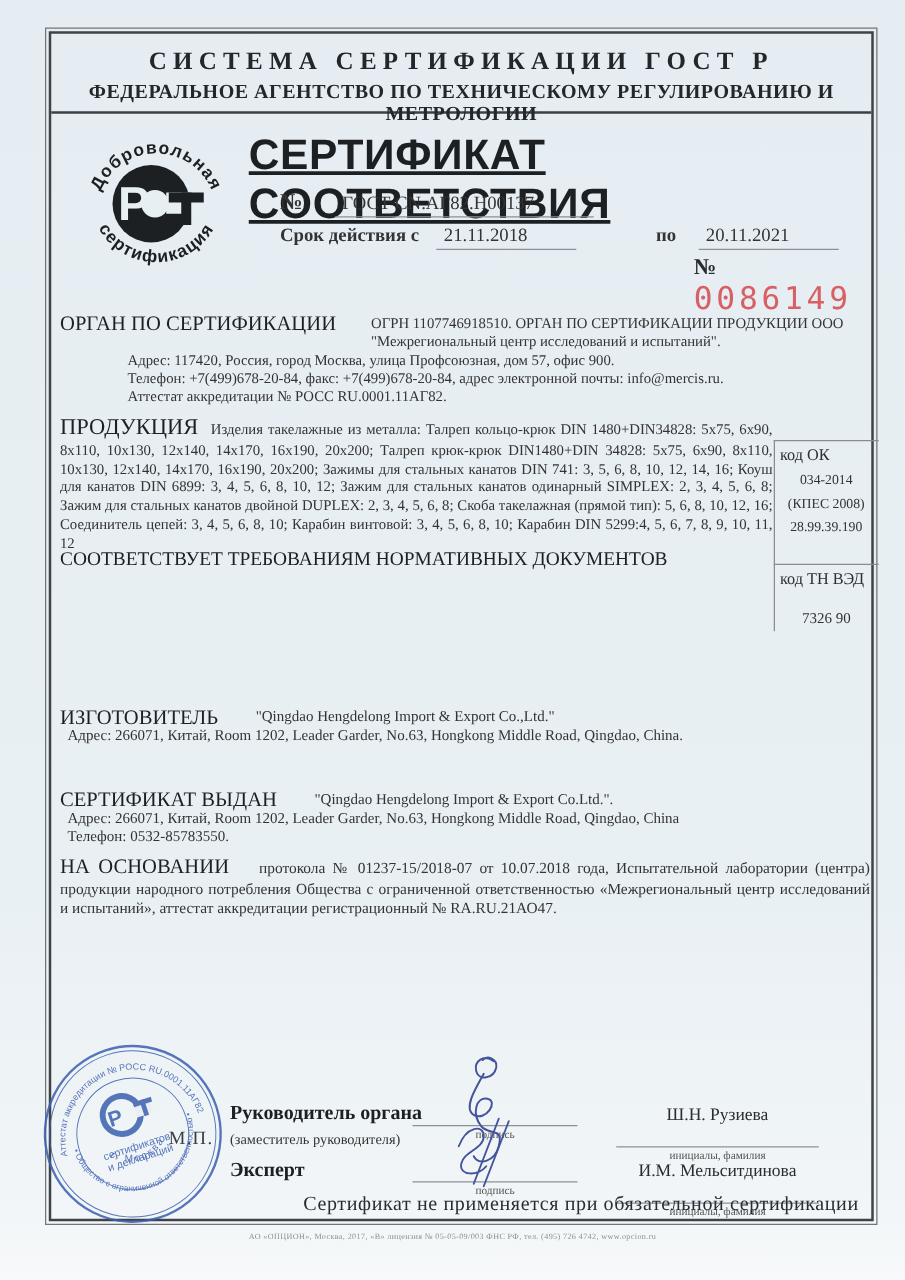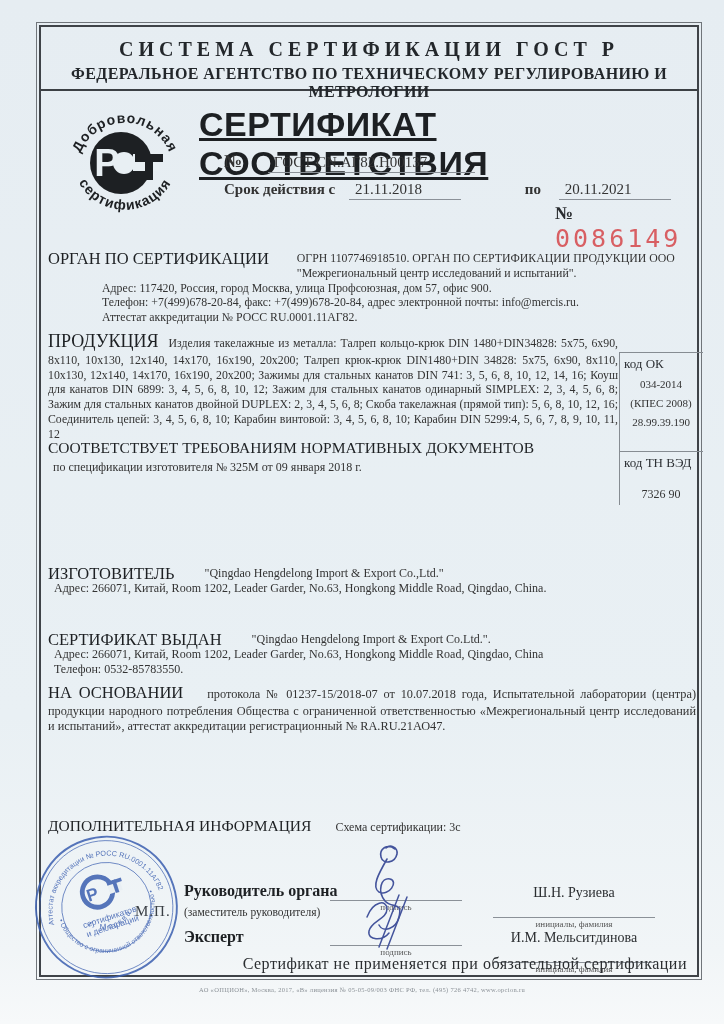--- a/index.html
+++ b/index.html
@@ -124,41 +124,37 @@
         <div class="v">(КПЕС 2008)</div>
         <div class="v">28.99.39.190</div>
       </div>
       <div class="sidebox" style="top:424px;">
         <div class="lbl">код ТН ВЭД</div>
         <div class="v" style="font-size:12px;margin-top:10px;">7326 90</div>
       </div>
 
       <div class="sec" style="left:7px;top:411px;width:540px;">
         <div class="h" style="font-size:15.5px;">СООТВЕТСТВУЕТ ТРЕБОВАНИЯМ НОРМАТИВНЫХ ДОКУМЕНТОВ</div>
-        <div style="font-size:12px;padding-left:5px;margin-top:2px;">по спецификации изготовителя № 325М от 09 января 2018 г.</div>
       </div>
 
       <div class="sec hang pre" style="left:7px;top:524px;width:648px;padding-left:6px;font-size:12px;">
         <span class="h" style="font-size:16.5px;margin-left:-6px;margin-right:30px;">ИЗГОТОВИТЕЛЬ</span><span>"Qingdao Hengdelong Import &amp; Export Co.,Ltd."
 Адрес: 266071, Китай, Room 1202, Leader Garder, No.63, Hongkong Middle Road, Qingdao, China.</span>
       </div>
 
       <div class="sec hang pre" style="left:7px;top:590px;width:648px;padding-left:6px;font-size:12px;">
         <span class="h" style="font-size:16.5px;margin-left:-6px;margin-right:30px;">СЕРТИФИКАТ ВЫДАН</span><span>"Qingdao Hengdelong Import &amp; Export Co.Ltd.".
 Адрес: 266071, Китай, Room 1202, Leader Garder, No.63, Hongkong Middle Road, Qingdao, China
 Телефон: 0532-85783550.</span>
       </div>
 
       <div class="sec just" style="left:7px;top:656px;width:648px;font-size:12.3px;">
         <span class="h" style="font-size:16.5px;margin-right:24px;">НА ОСНОВАНИИ</span><span>протокола № 01237-15/2018-07 от 10.07.2018 года, Испытательной лаборатории (центра) продукции народного потребления Общества с ограниченной ответственностью «Межрегиональный центр исследований и испытаний», аттестат аккредитации регистрационный № RA.RU.21АО47.</span>
       </div>
 
-      <div class="sec" style="left:7px;top:789px;width:648px;">
-        <span class="h" style="font-size:15.5px;margin-right:24px;">ДОПОЛНИТЕЛЬНАЯ ИНФОРМАЦИЯ</span><span style="font-size:12px;">Схема сертификации: 3с</span>
-      </div>
 
       <div class="stamp">
         <svg width="152" height="152" viewBox="0 0 160 160">
           <defs>
             <path id="sarc1" d="M 22 84 A 58 58 0 0 1 138 84"></path>
             <path id="sarc2" d="M 28 76 A 52 52 0 0 0 132 76"></path>
             <path id="sarc3" d="M 48 78 A 33 33 0 0 0 112 78"></path>
           </defs>
           <g stroke="#3b5fb0" fill="none">
             <circle cx="80" cy="80" r="74" stroke-width="2"></circle>

